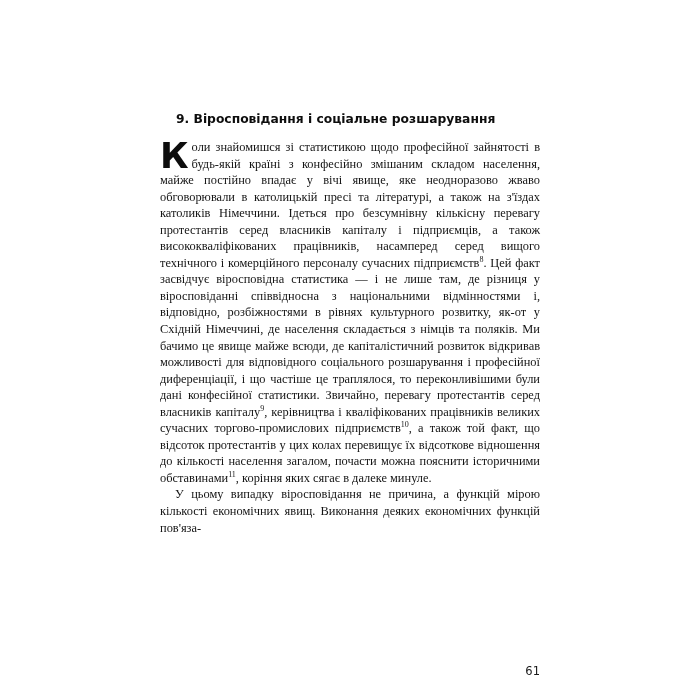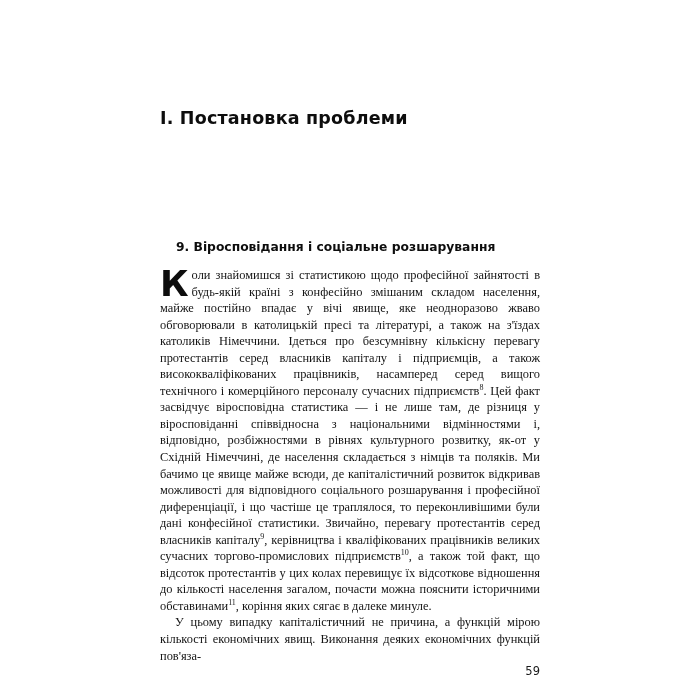--- a/index.html
+++ b/index.html
@@ -84,27 +84,26 @@
     color: #1a1a1a;
   }
 </style>
 </head>
 <body>
 
 <div class="page">
 
   <div class="content">
 
-    <h1 class="chapter-title">I. Постановка проблеми</h1>
 
     <h2 class="section-title">9. Віросповідання і соціальне розшарування</h2>
 
     <div class="body-text">
       <p><span class="dropcap">К</span><span>оли знайомишся зі статистикою щодо професійної зайнятості в будь-якій країні з конфесійно змішаним складом населення, майже постійно впадає у вічі явище, яке неодноразово жваво обговорювали в католицькій пресі та літературі, а також на з'їздах католиків Німеччини. Ідеться про безсумнівну кількісну перевагу </span><span class="it">протестантів</span><span> серед власників капіталу і підприємців, а також висококваліфікованих працівників, насамперед серед вищого технічного і комерційного персоналу сучасних підприємств</span><sup>8</sup><span>. Цей факт засвідчує віросповідна статистика — і не лише там, де різниця у віросповіданні співвідносна з національними відмінностями і, відповідно, розбіжностями в рівнях культурного розвитку, як-от у Східній Німеччині, де населення складається з німців та поляків. Ми бачимо це явище майже всюди, де капіталістичний розвиток відкривав можливості для відповідного соціального розшарування і професійної диференціації, і що частіше це траплялося, то переконливішими були дані конфесійної статистики. Звичайно, перевагу протестантів серед власників капіталу</span><sup>9</sup><span>, керівництва і кваліфікованих працівників великих сучасних торгово-промислових підприємств</span><sup>10</sup><span>, а також той факт, що відсоток протестантів у цих колах перевищує їх відсоткове відношення до кількості населення загалом, почасти можна пояснити історичними обставинами</span><sup>11</sup><span>, коріння яких сягає в далеке минуле.</span></p>
 
-      <p><span>У цьому випадку капіталістичний не </span><span class="it">причина</span><span>, а функцій мірою </span><span class="it">кількості</span><span> економічних явищ. Виконання деяких економічних функцій пов'яза-</span></p>
+      <p><span>У цьому випадку віросповідання не </span><span class="it">причина</span><span>, а функцій мірою </span><span class="it">кількості</span><span> економічних явищ. Виконання деяких економічних функцій пов'яза-</span></p>
     </div>
 
   </div>
 
-  <div class="folio">59</div>
+  <div class="folio">61</div>
 
 </div>
 
 </body></html>

